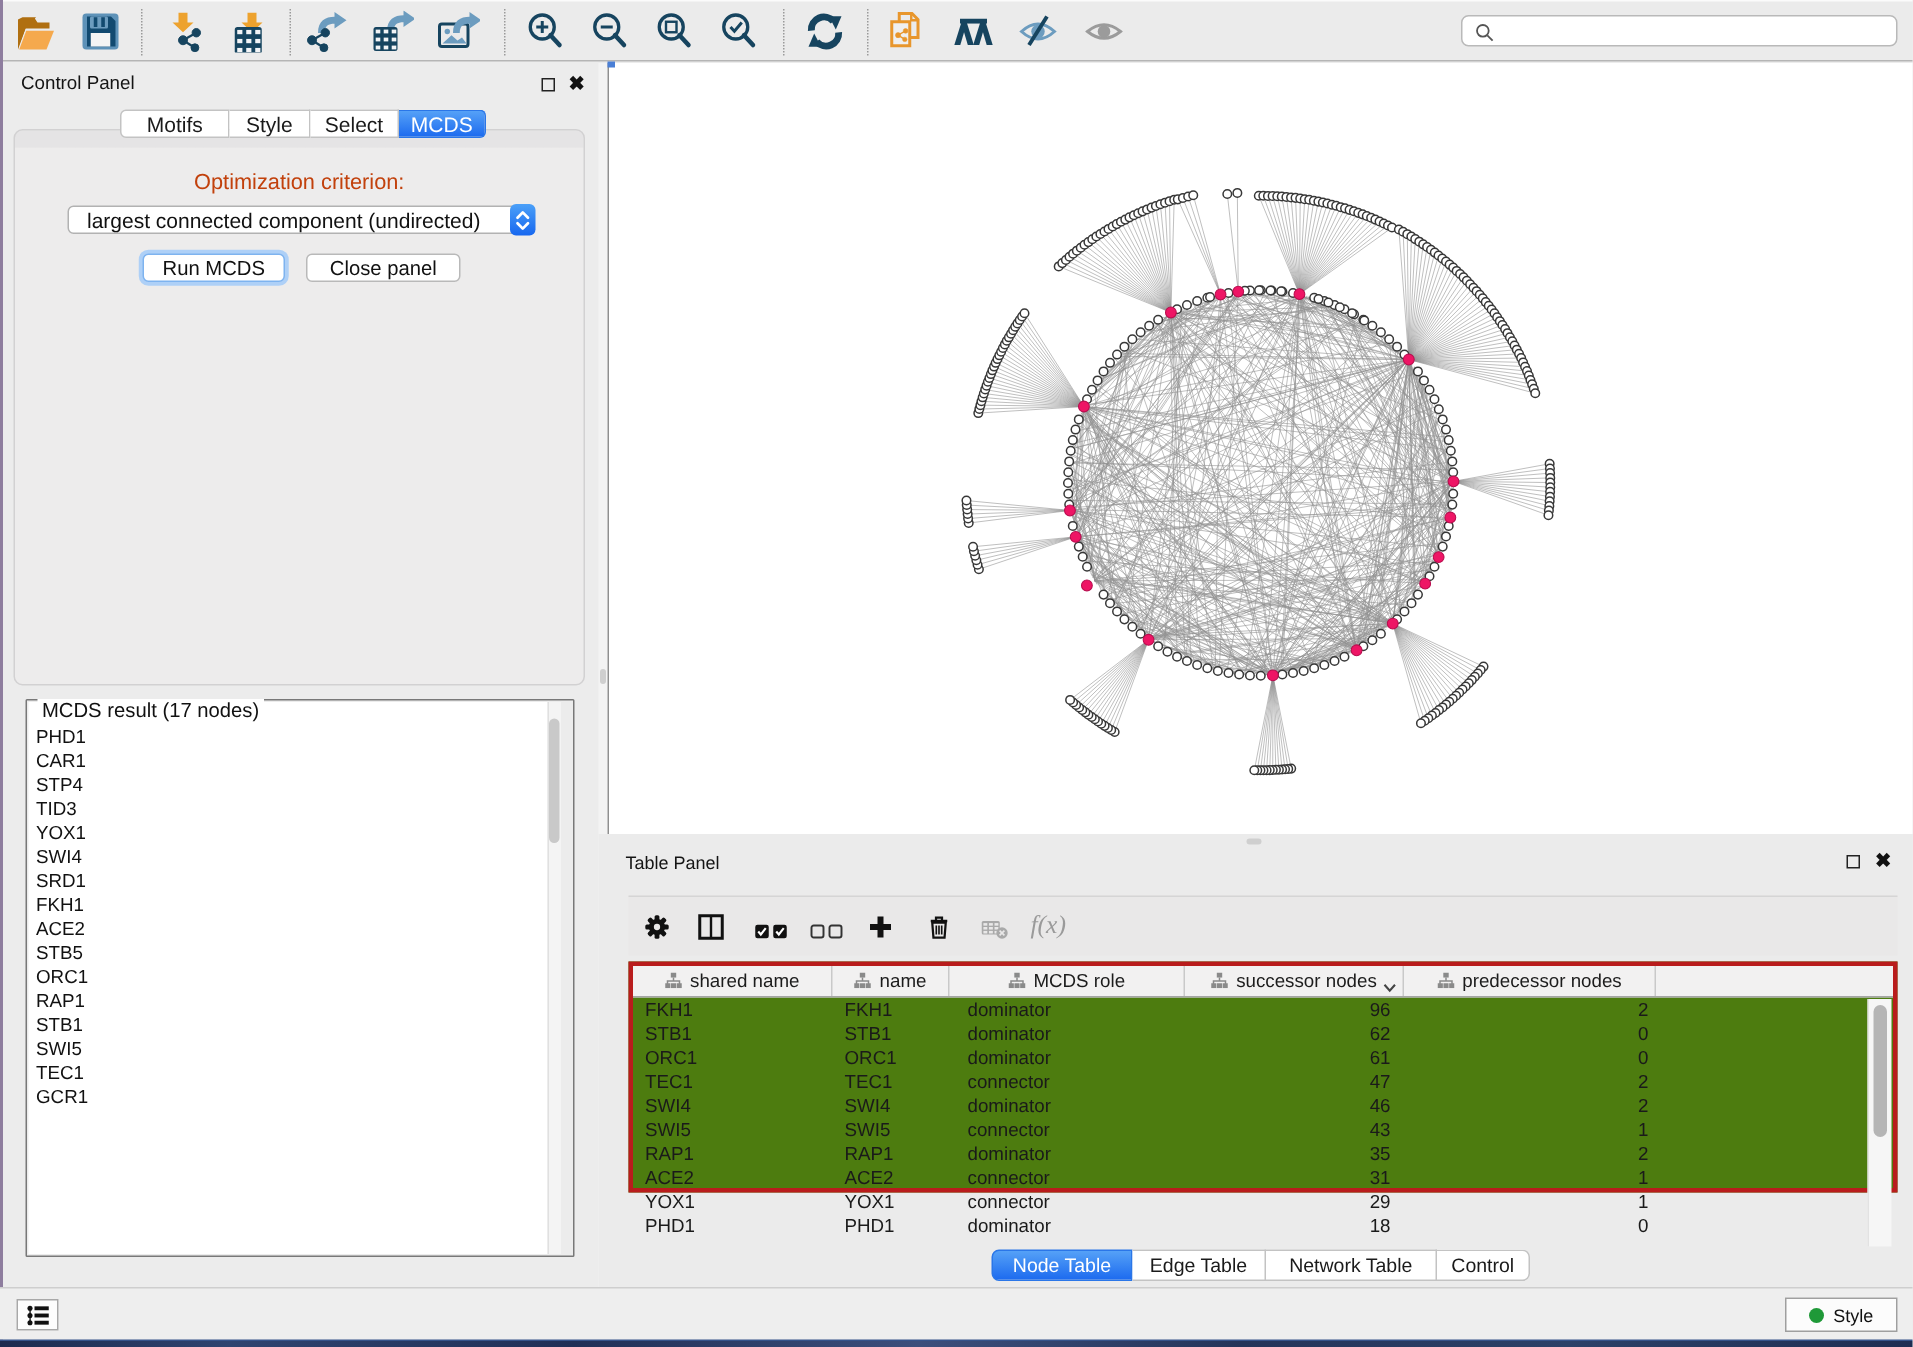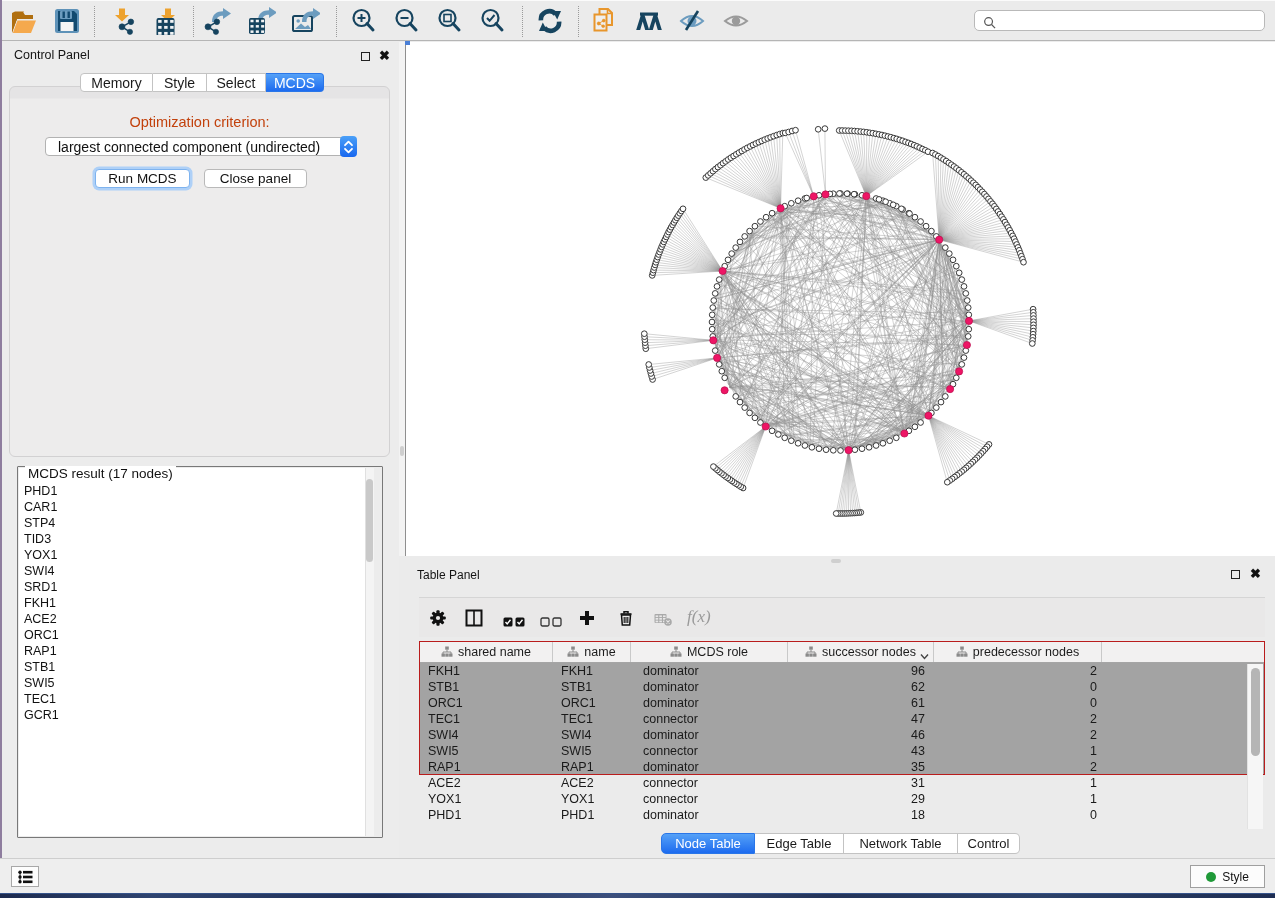--- a/index.html
+++ b/index.html
@@ -31,21 +31,21 @@
 #vhandle{left:400px;top:446px;width:4px;height:10px;background:#cfcfcf;border-radius:2px}
 #netwin{left:405px;top:42px;width:870px;height:514px;background:#fff;border-left:1px solid #8f8f8f}
 #nettitle{left:0;top:0;width:870px;height:19px;background:linear-gradient(#f6f6f6,#dbdbdb);border-bottom:1px solid #acacac}
 .tl{width:12px;height:12px;border-radius:6px;top:3px}
 #nettext{left:0;top:3px;width:1006px;text-align:center;font-size:13px;color:#2a2a2a}
 #hsplit{left:405px;top:556px;width:870px;height:10px;background:#ececec}
 #hhandle{left:831px;top:559px;width:10px;height:4px;background:#cfcfcf;border-radius:2px}
 #tablepanel{left:399px;top:556px;width:876px;height:302px;background:#ebebeb}
 #tptitle{left:18px;top:12px;font-size:12px;color:#141414}
 #tptools{left:20px;top:41px;width:846px;height:40px;background:#e9e8e8;border-top:1px solid #d5d5d5}
-#tbl{left:20px;top:85px;width:846px;height:134px;background:#a3a3a3;border:1px solid #b91c1c}
+#tbl{left:20px;top:85px;width:846px;height:154px;background:#4d7c0f;border:3px solid #b91c1c}
 .th{height:21px;background:#f2f1f1;border-bottom:1px solid #a5a5a5;font-size:12.5px;color:#1c1c1c}
 .thcell{position:absolute;top:0;height:20px;border-right:1px solid #c9c9c9;display:flex;align-items:center;justify-content:center;gap:5px}
 .row{position:absolute;left:0;width:828px;height:16px;font-size:12.5px;color:#1a1a1a}
 .c1{position:absolute;left:8px}.c2{position:absolute;left:141px}.c3{position:absolute;left:223px}
 .c4{position:absolute;left:420px;width:85px;text-align:right}.c5{position:absolute;left:600px;width:77px;text-align:right}
 #tsb{position:absolute;right:1px;top:22px;width:16px;height:165px;background:#f6f6f6;border-left:1px solid #e2e2e2}
 #tsbthumb{position:absolute;left:3px;top:4px;width:9px;height:88px;background:#b5b5b5;border-radius:4.5px}
 #btabs{left:262px;top:277px;height:21px;display:flex}
 .btab{font-size:13px;color:#1a1a1a;background:#fff;border:1px solid #c3c3c3;border-left:none;display:flex;align-items:center;justify-content:center}
 .btab.first{border-left:1px solid #c3c3c3;border-radius:5px 0 0 5px}
@@ -202,21 +202,21 @@
           <line x1="9.2" y1="9.2" x2="13" y2="13" stroke="#555" stroke-width="1.3"></line>
         </svg></div>
     </div>
   </div>
 <div id="leftstrip" class="abs"></div>
 <div id="ctitle" class="abs">Control Panel</div>
 <div class="abs sqicon" style="left:361px;top:52px"></div>
 <div class="abs xicon" style="left:379px;top:51px">✖</div>
 <div id="tabpane" class="abs"></div>
 <div class="abs tabstrip" style="left:80px;top:73px">
-    <div class="tab first" style="width:73px">Memory</div>
+    <div class="tab first" style="width:73px">Motifs</div>
     <div class="tab" style="width:54px">Style</div>
     <div class="tab" style="width:59px">Select</div>
     <div class="tab last sel" style="width:58px">MCDS</div>
   </div>
 <div id="optlabel" class="abs">Optimization criterion:</div>
 <div id="combo" class="abs">largest connected component (undirected)</div>
 <div id="combocap" class="abs">
     <svg width="11" height="14" viewBox="0 0 11 14">
       <path d="M2 5.2 L5.5 1.6 L9 5.2" fill="none" stroke="#fff" stroke-width="1.8" stroke-linecap="round" stroke-linejoin="round"></path>
       <path d="M2 8.8 L5.5 12.4 L9 8.8" fill="none" stroke="#fff" stroke-width="1.8" stroke-linecap="round" stroke-linejoin="round"></path>
@@ -228,20 +228,21 @@
 <div id="mcdslist" class="abs">
     <div>PHD1</div>
     <div>CAR1</div>
     <div>STP4</div>
     <div>TID3</div>
     <div>YOX1</div>
     <div>SWI4</div>
     <div>SRD1</div>
     <div>FKH1</div>
     <div>ACE2</div>
+    <div>STB5</div>
     <div>ORC1</div>
     <div>RAP1</div>
     <div>STB1</div>
     <div>SWI5</div>
     <div>TEC1</div>
     <div>GCR1</div>
   </div>
 <div id="mcdssb" class="abs"></div>
 <div id="mcdsthumb" class="abs"></div>
 <div id="mcdstitle" class="abs">MCDS result (17 nodes)</div>

